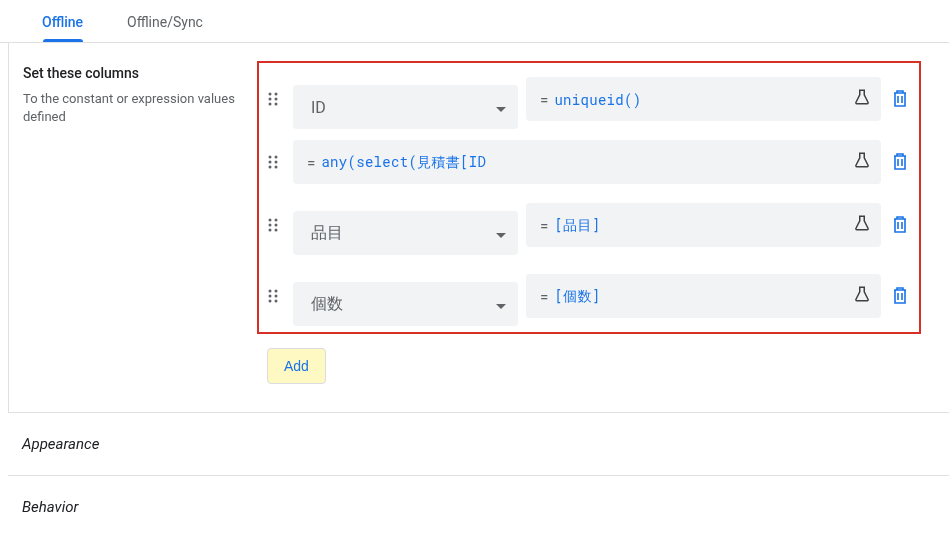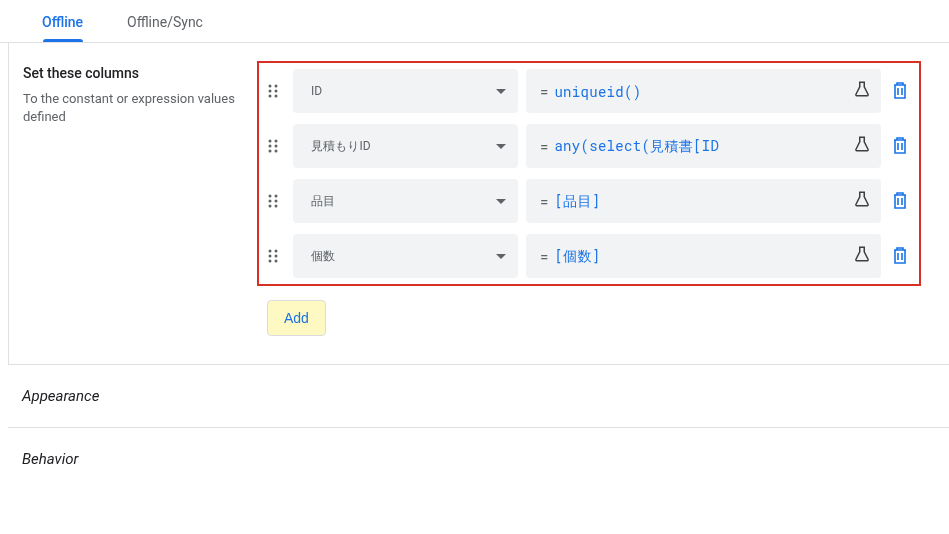--- a/index.html
+++ b/index.html
@@ -16,21 +16,21 @@
     .left-col .subtitle { font-size: 13px; color: #5f6368; line-height: 1.4; }
     
     .right-col { flex: 1; padding: 18px 28px 0 10px; }
     .highlight-box { border: 2px solid #d93025; padding: 6px 8px; }
     .row { display: flex; align-items: center; gap: 8px; margin-bottom: 11px; }
     .row:last-child { margin-bottom: 0; }
     
     .drag { width: 18px; color: #5f6368; text-align: center; cursor: move; flex-shrink: 0; }
     .drag svg { display: block; }
     
-    .field-select { flex: 0 0 225px; height: 44px; background: #f1f3f4; border-radius: 4px; display: flex; align-items: center; padding: 0 12px 0 18px; color: #5f6368; font-size: 12px; cursor: pointer; justify-content: space-between; }
+    .field-select { flex: 0 0 225px; height: 44px; background: #f1f3f4; border-radius: 4px; display: flex; align-items: center; padding: 0 12px 0 18px; color: #5f6368; font-size: 16px; cursor: pointer; justify-content: space-between; margin-top: 16px; }
     .field-select .chev { color: #5f6368; }
     
     .expr { flex: 1; height: 44px; background: #f1f3f4; border-radius: 4px; display: flex; align-items: center; padding: 0 10px 0 14px; font-family: 'Roboto Mono', monospace; font-size: 14px; cursor: pointer; overflow: hidden; }
     .expr .eq { color: #5f6368; margin-right: 6px; }
     .expr .code { color: #1a73e8; white-space: nowrap; overflow: hidden; flex: 1; letter-spacing: 0.3px; }
     .expr .flask { margin-left: 6px; color: #3c4043; flex-shrink: 0; }
     
     .trash { width: 22px; color: #1a73e8; cursor: pointer; flex-shrink: 0; text-align: center; }
     
     .add-btn { margin-top: 14px; margin-left: 10px; border: 1px solid #dadce0; background: #fef9c3; color: #1a73e8; font-weight: 500; font-size: 14px; padding: 9px 16px; border-radius: 4px; cursor: pointer; }
@@ -85,26 +85,20 @@
       <div class="row">
         <div class="drag">
           <svg width="12" height="16" viewBox="0 0 12 16">
               <circle cx="3" cy="3" r="1.5" fill="#5f6368"></circle>
               <circle cx="9" cy="3" r="1.5" fill="#5f6368"></circle>
               <circle cx="3" cy="8" r="1.5" fill="#5f6368"></circle>
               <circle cx="9" cy="8" r="1.5" fill="#5f6368"></circle>
               <circle cx="3" cy="13" r="1.5" fill="#5f6368"></circle>
               <circle cx="9" cy="13" r="1.5" fill="#5f6368"></circle>
             </svg>
-        </div>
-        <div class="field-select">
-          <span>見積もりID</span>
-          <span class="chev"><svg width="10" height="6" viewBox="0 0 10 6">
-                <path d="M0 0 L5 5 L10 0" fill="#5f6368"></path>
-              </svg></span>
         </div>
         <div class="expr">
           <span class="eq">=</span>
           <span class="code">any(select(見積書[ID</span>
           <span class="flask"><svg width="18" height="18" viewBox="0 0 24 24">
                 <path d="M9 3 L9 9 L4 19 C3.5 20 4 21 5 21 L19 21 C20 21 20.5 20 20 19 L15 9 L15 3 Z M9 3 L15 3" fill="none" stroke="#3c4043" stroke-width="2"></path>
               </svg></span>
         </div>
         <div class="trash"><svg width="16" height="18" viewBox="0 0 16 18">
               <path d="M2 4 L14 4 M5 4 L5 2 L11 2 L11 4 M3 4 L3 17 L13 17 L13 4 M6 7 L6 14 M10 7 L10 14" fill="none" stroke="#1a73e8" stroke-width="1.6"></path>

